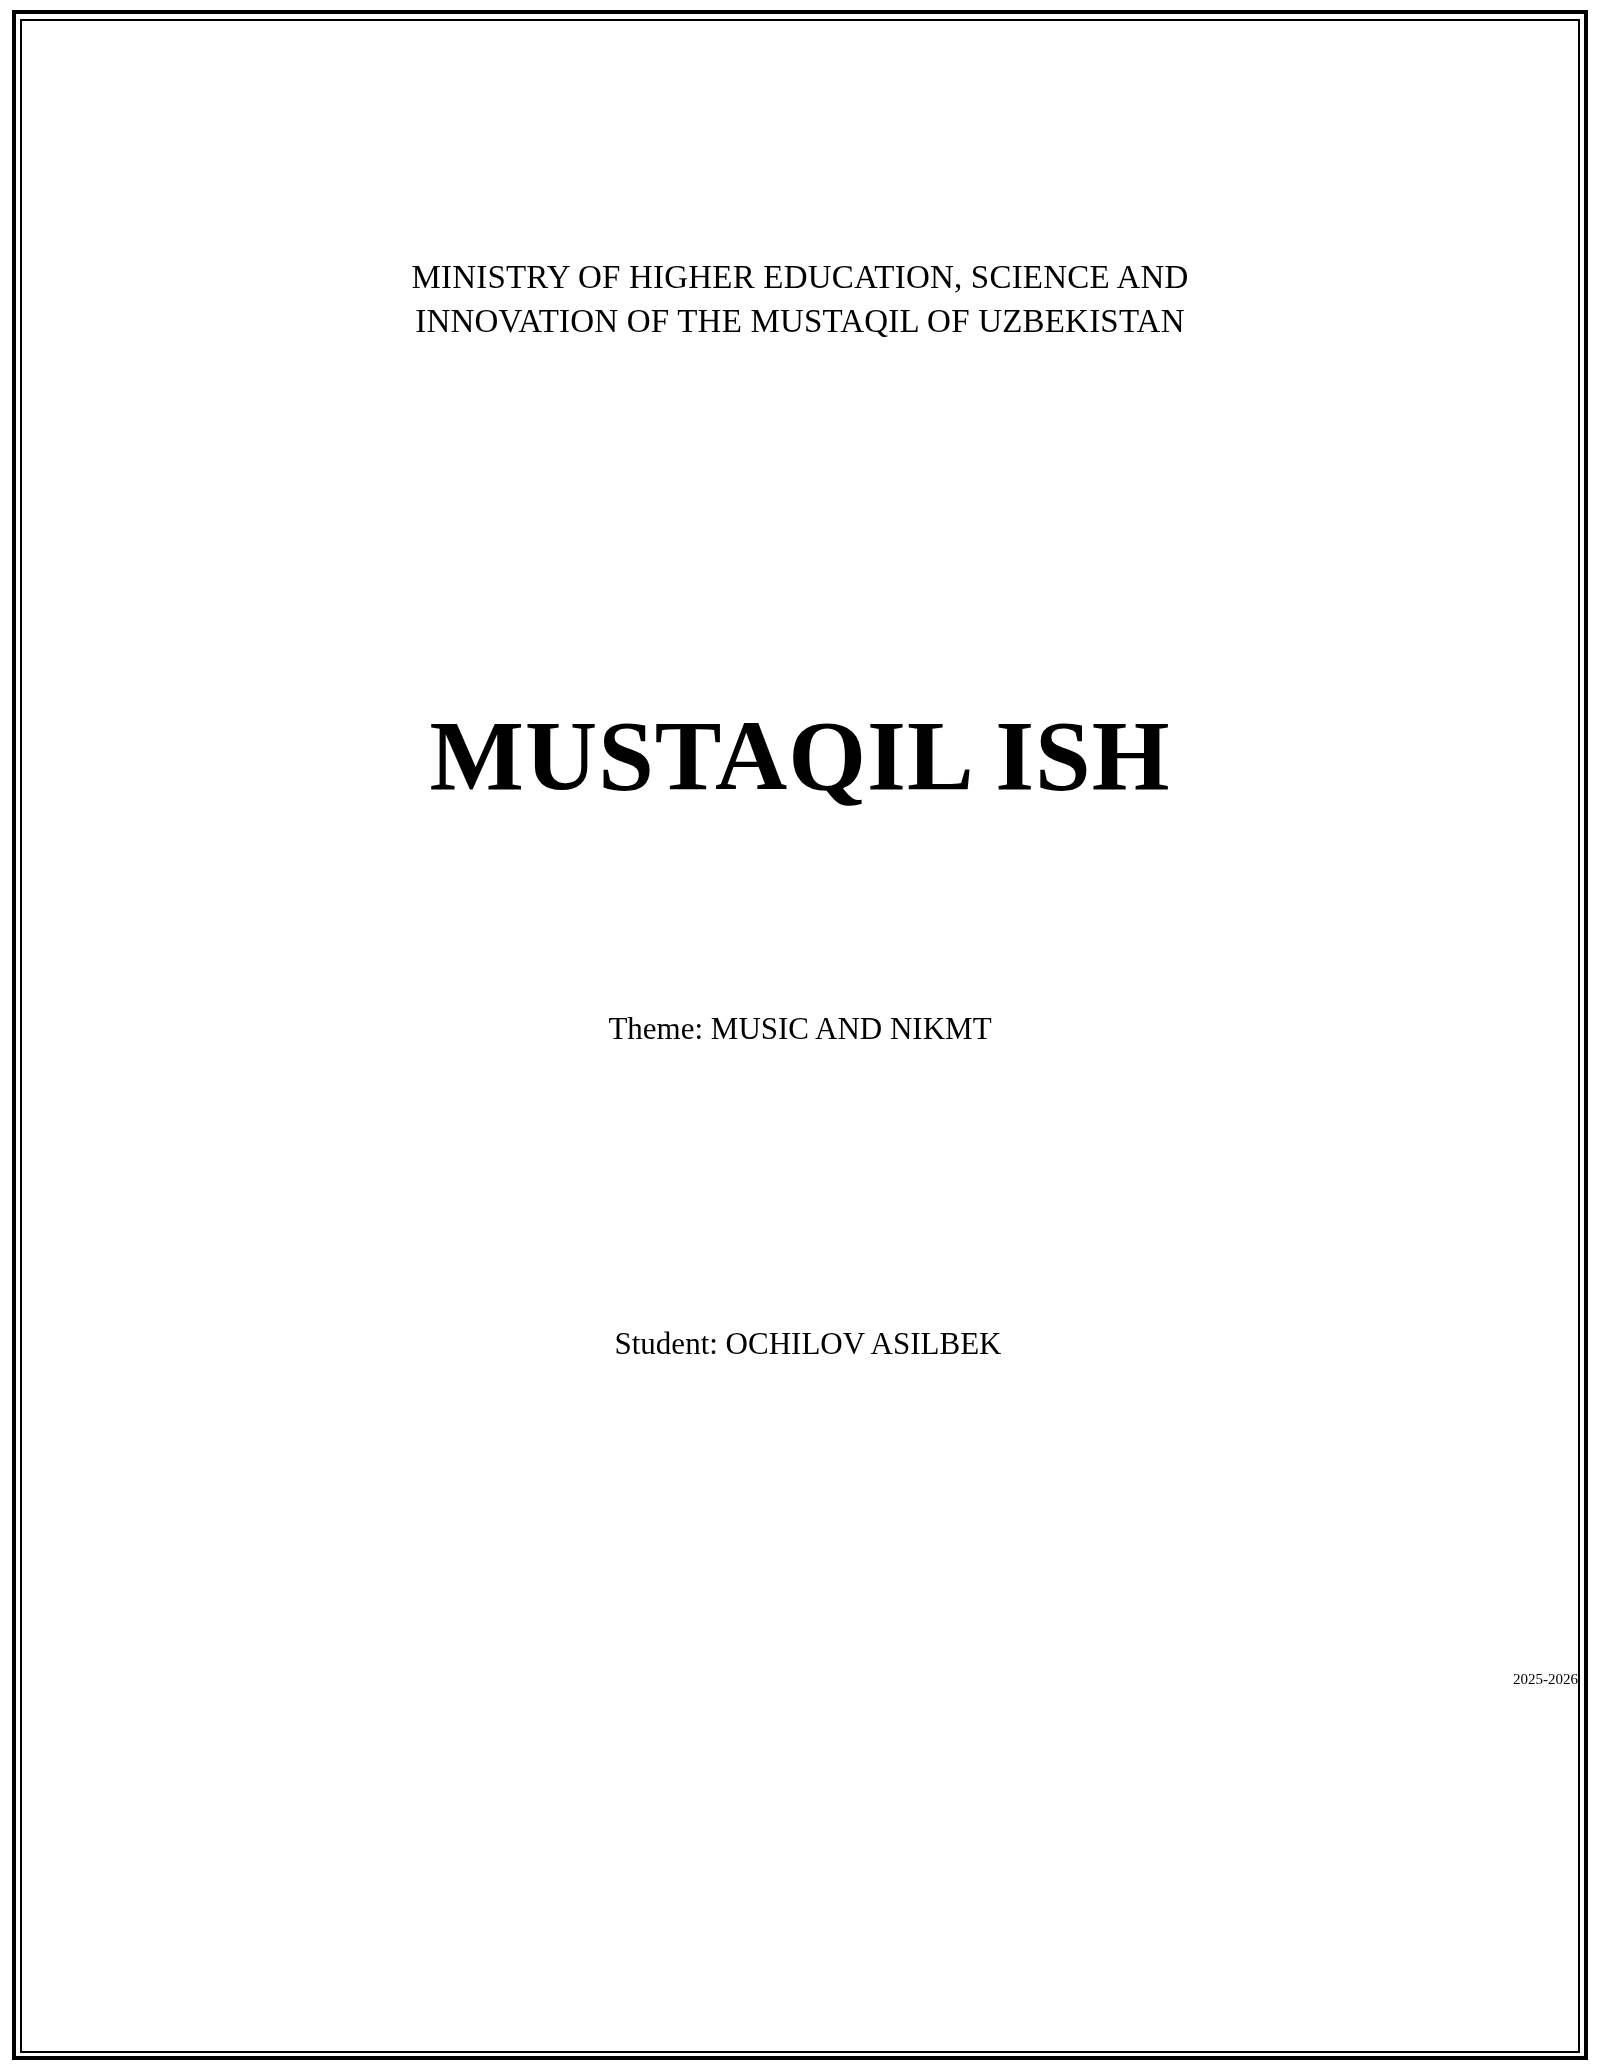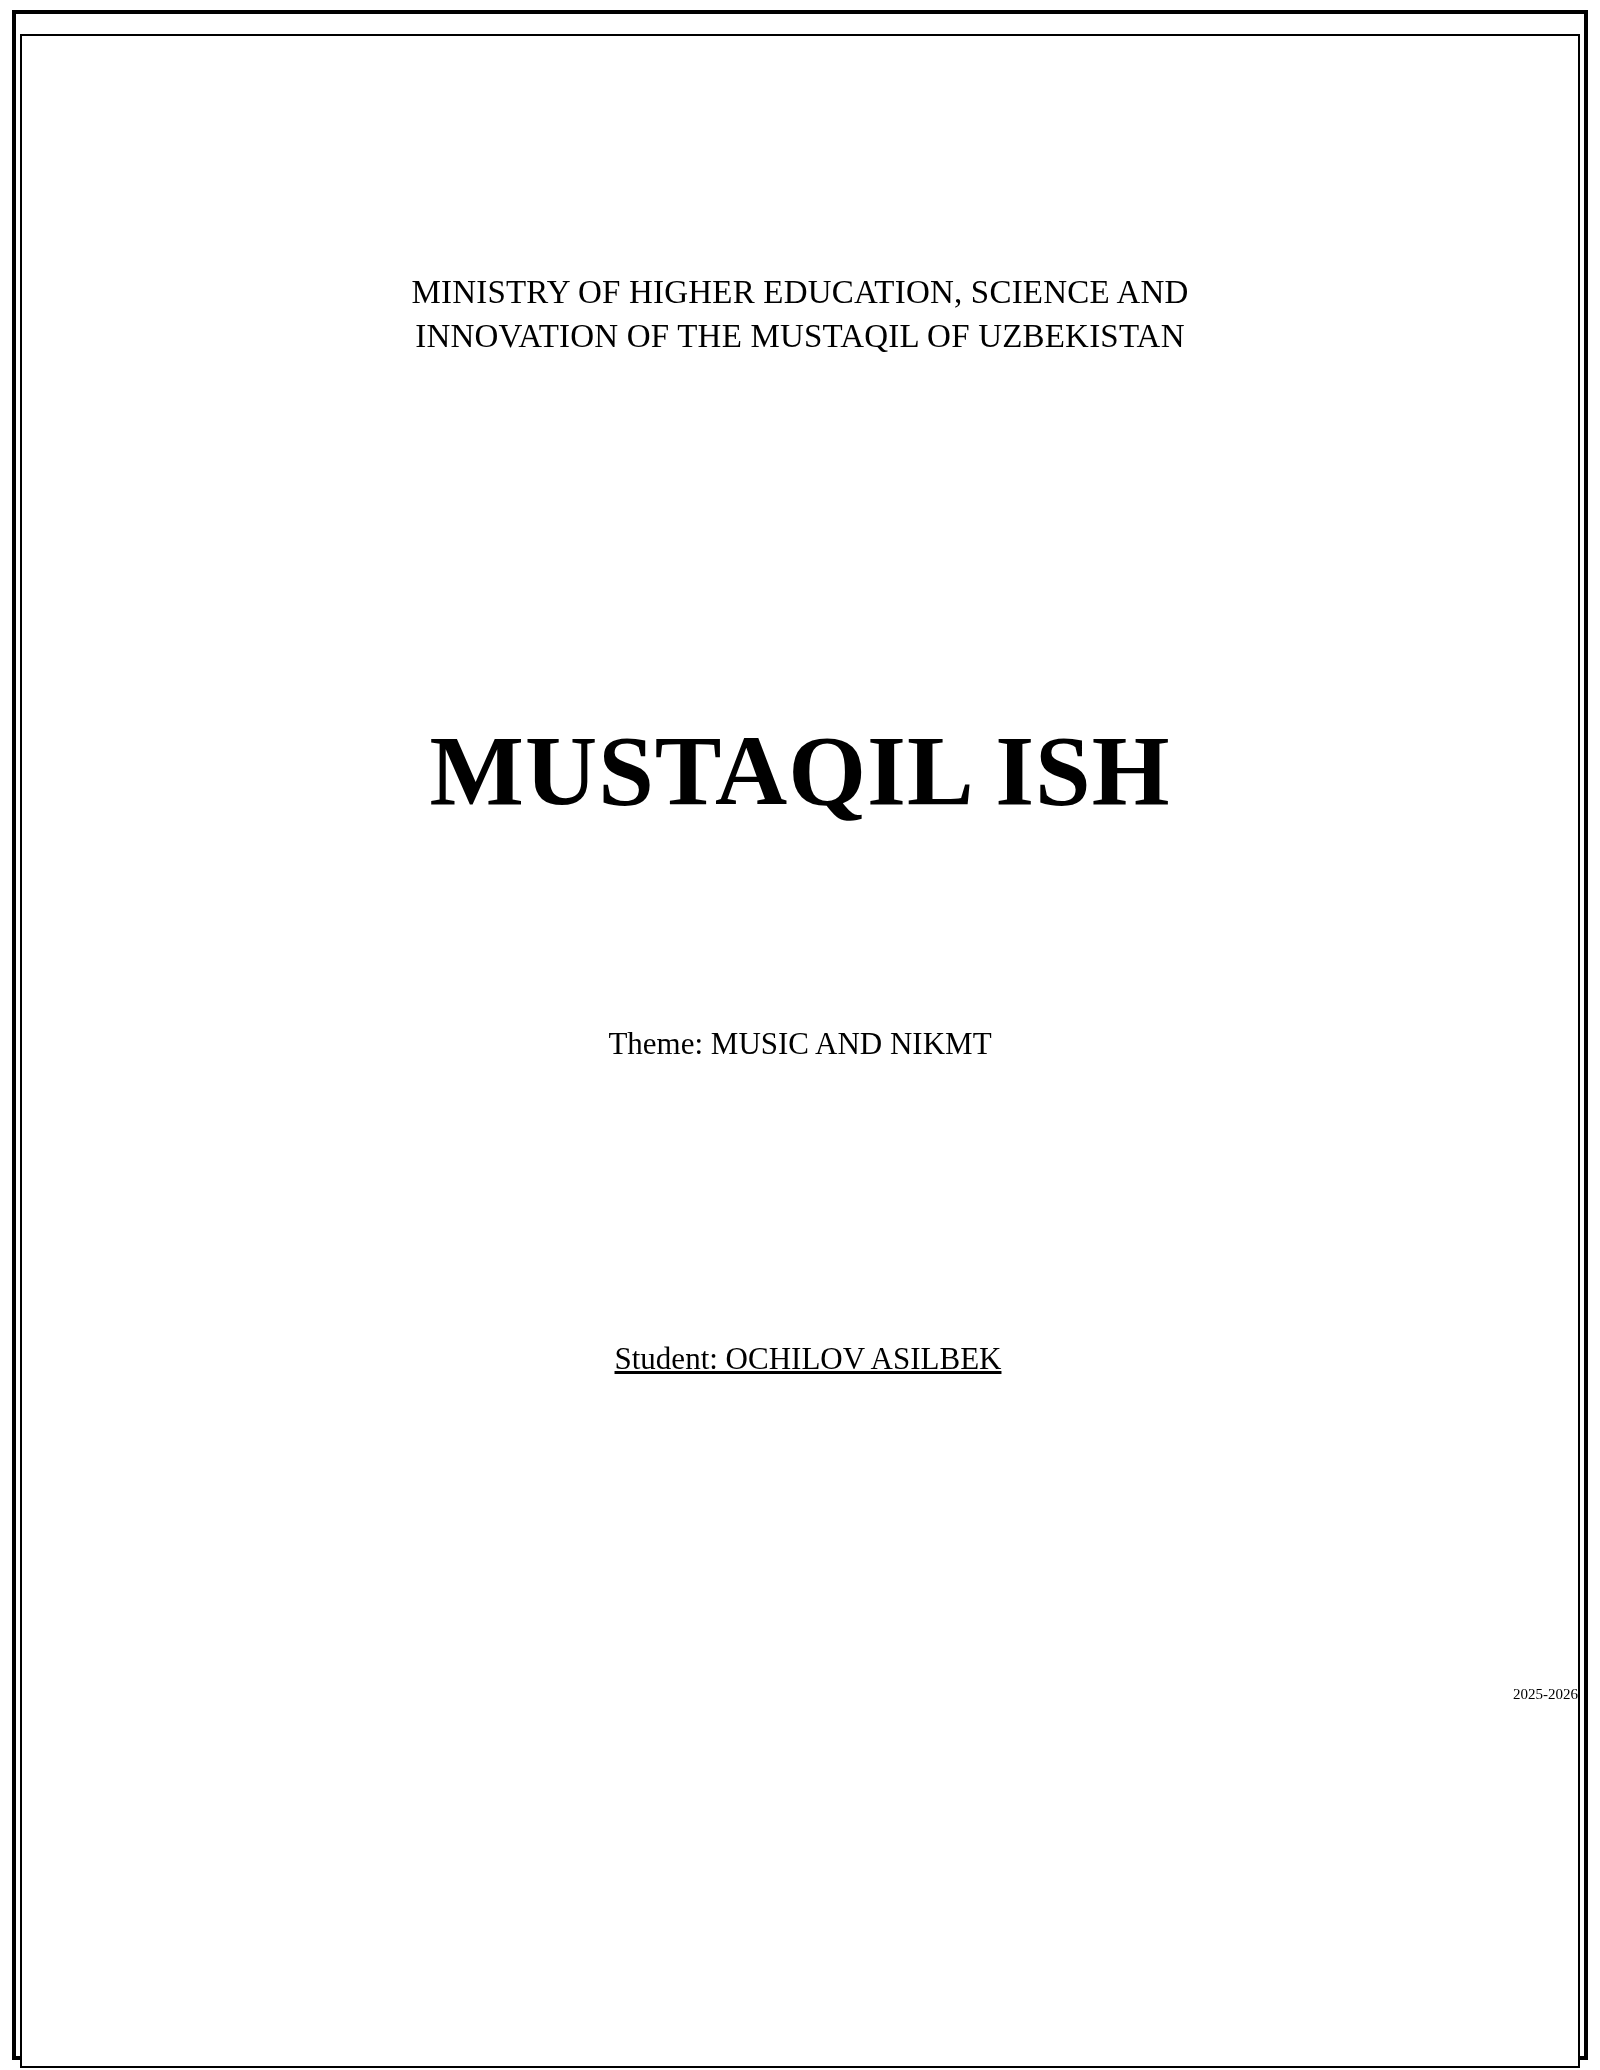--- a/index.html
+++ b/index.html
@@ -33,21 +33,21 @@
     background: #ffffff;
     position: relative;
     display: flex;
     justify-content: center;
   }
   .page-inner {
     width: 1560px;
     height: 2034px;
     box-sizing: border-box;
     border: 2px solid #000000;
-    margin-top: 20px;
+    margin-top: 5px;
     background: #ffffff;
     position: relative;
   }
   .content {
     position: absolute;
     left: 0;
     right: 0;
     top: 0;
     bottom: 0;
     padding: 0;
@@ -84,21 +84,20 @@
     text-align: center;
     font-size: 31px;
   }
   .student-line {
     position: absolute;
     top: 1305px;
     left: 16px;
     right: 0;
     text-align: center;
     font-size: 31px;
-    text-decoration: underline;
   }
   .year-line {
     position: absolute;
     top: 1650px;
     left: 0;
     right: 0;
     text-align: right;
     font-size: 15px;
     font-weight: normal;
   }

